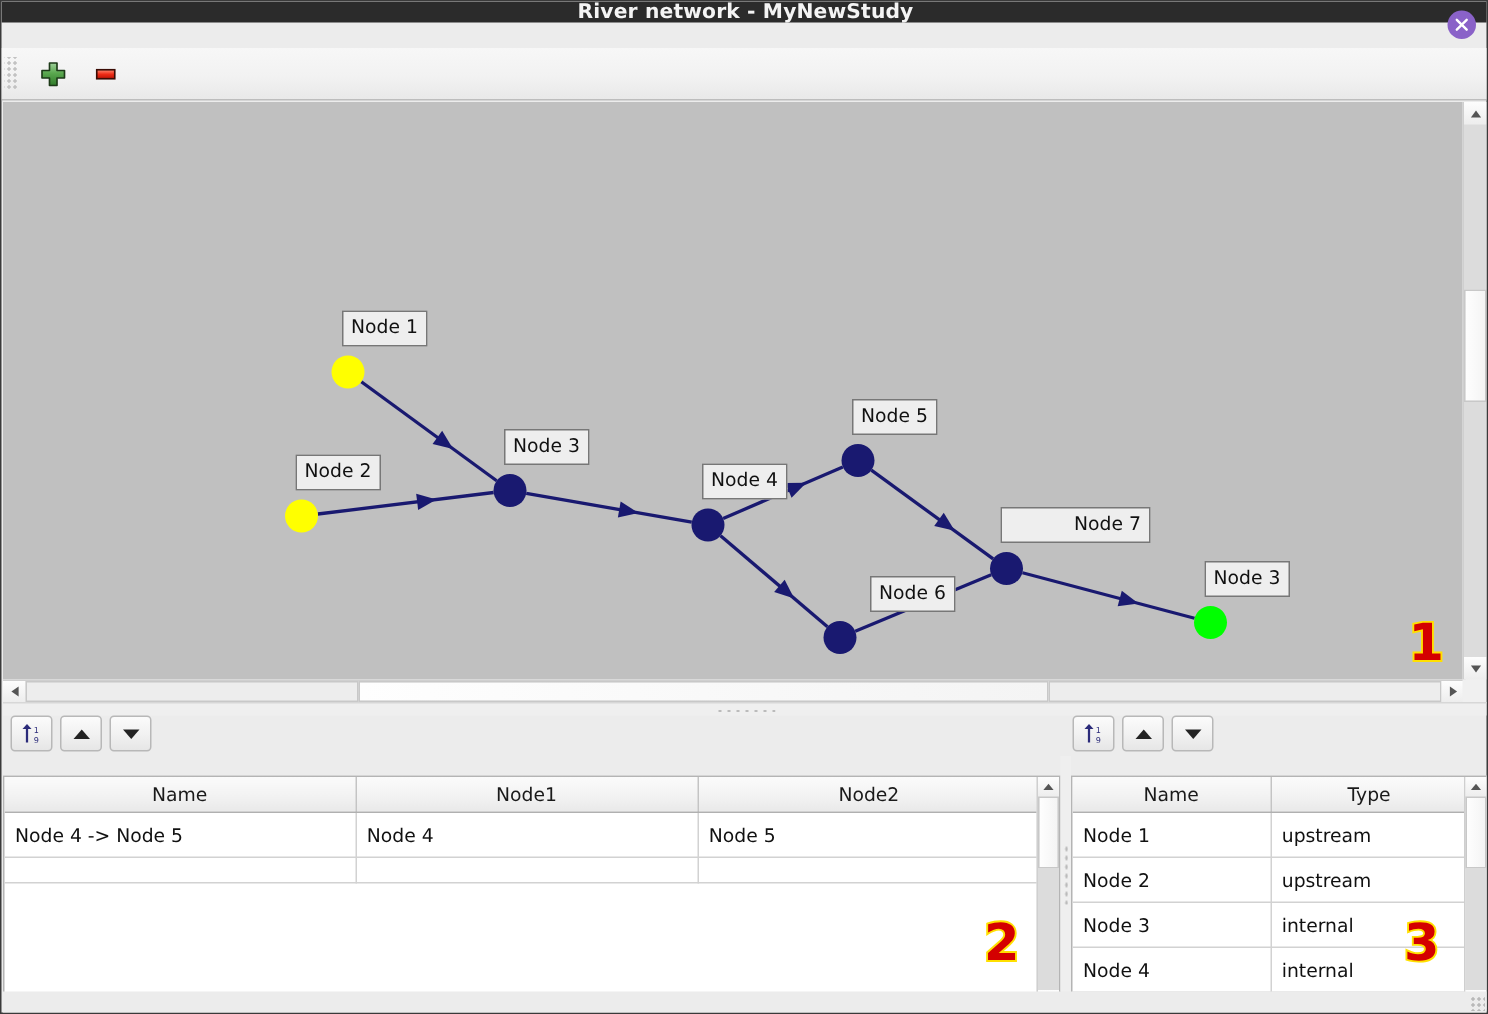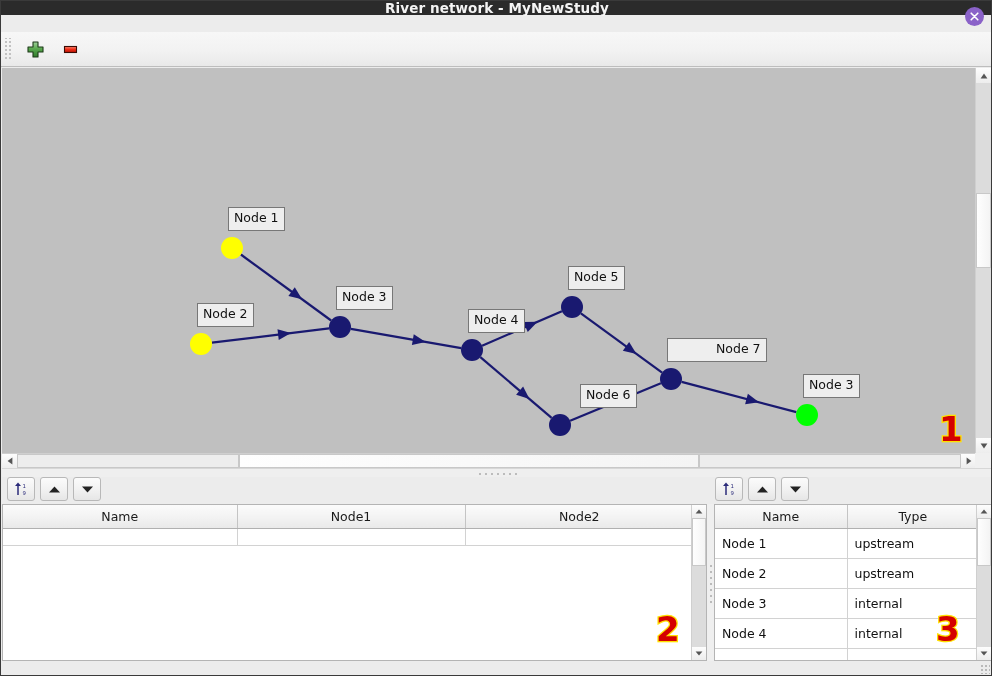--- a/index.html
+++ b/index.html
@@ -209,20 +209,21 @@
     cursor: pointer;
     box-sizing: border-box;
   }
 
   .tbl-outer {
     position: absolute;
     border: 1px solid #b4b4b4;
     background: #ffffff;
     box-sizing: border-box;
     overflow: hidden;
+    margin-top: 13px;
   }
   table.grid {
     border-collapse: collapse;
     table-layout: fixed;
     width: 100%;
     font-size: 12.5px;
     color: #111111;
   }
   table.grid th {
     background: linear-gradient(to bottom, #fbfbfb 0%, #f3f3f3 52%, #e9e9e9 100%);
@@ -425,20 +426,25 @@
             <col style="width:228px">
           </colgroup>
         <thead>
             <tr>
               <th>Name</th>
               <th>Node1</th>
               <th style="border-right: none;">Node2</th>
             </tr>
           </thead>
         <tbody>
+            <tr>
+              <td>Node 4 -&gt; Node 5</td>
+              <td>Node 4</td>
+              <td style="border-right: none;">Node 5</td>
+            </tr>
             <tr class="filler">
               <td>&nbsp;</td>
               <td>&nbsp;</td>
               <td style="border-right: none;">&nbsp;</td>
             </tr>
           </tbody>
       </table>
       <div class="tbl-vscroll" style="height:155px;">
         <div class="sb-arrow" style="left:0;top:0;width:14px;height:13px;">
           <svg width="8" height="5" viewBox="0 0 8 5">

